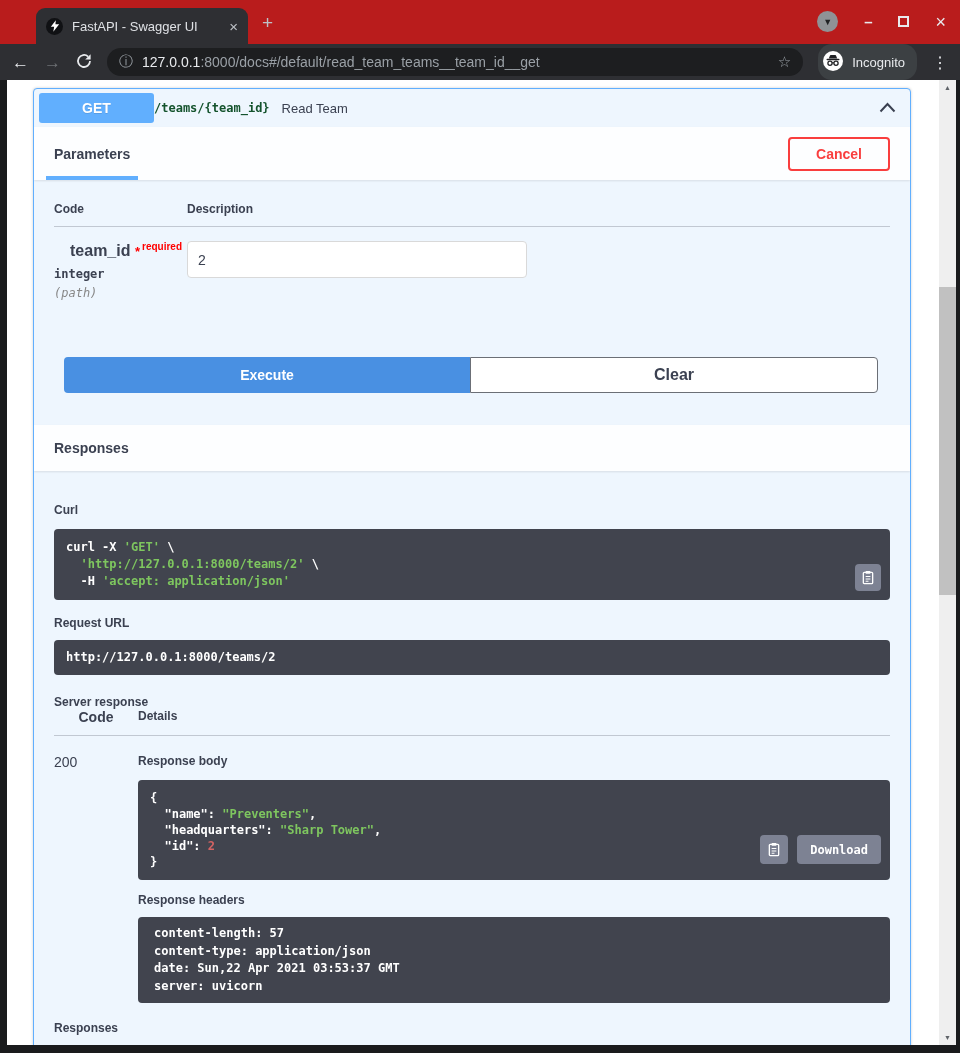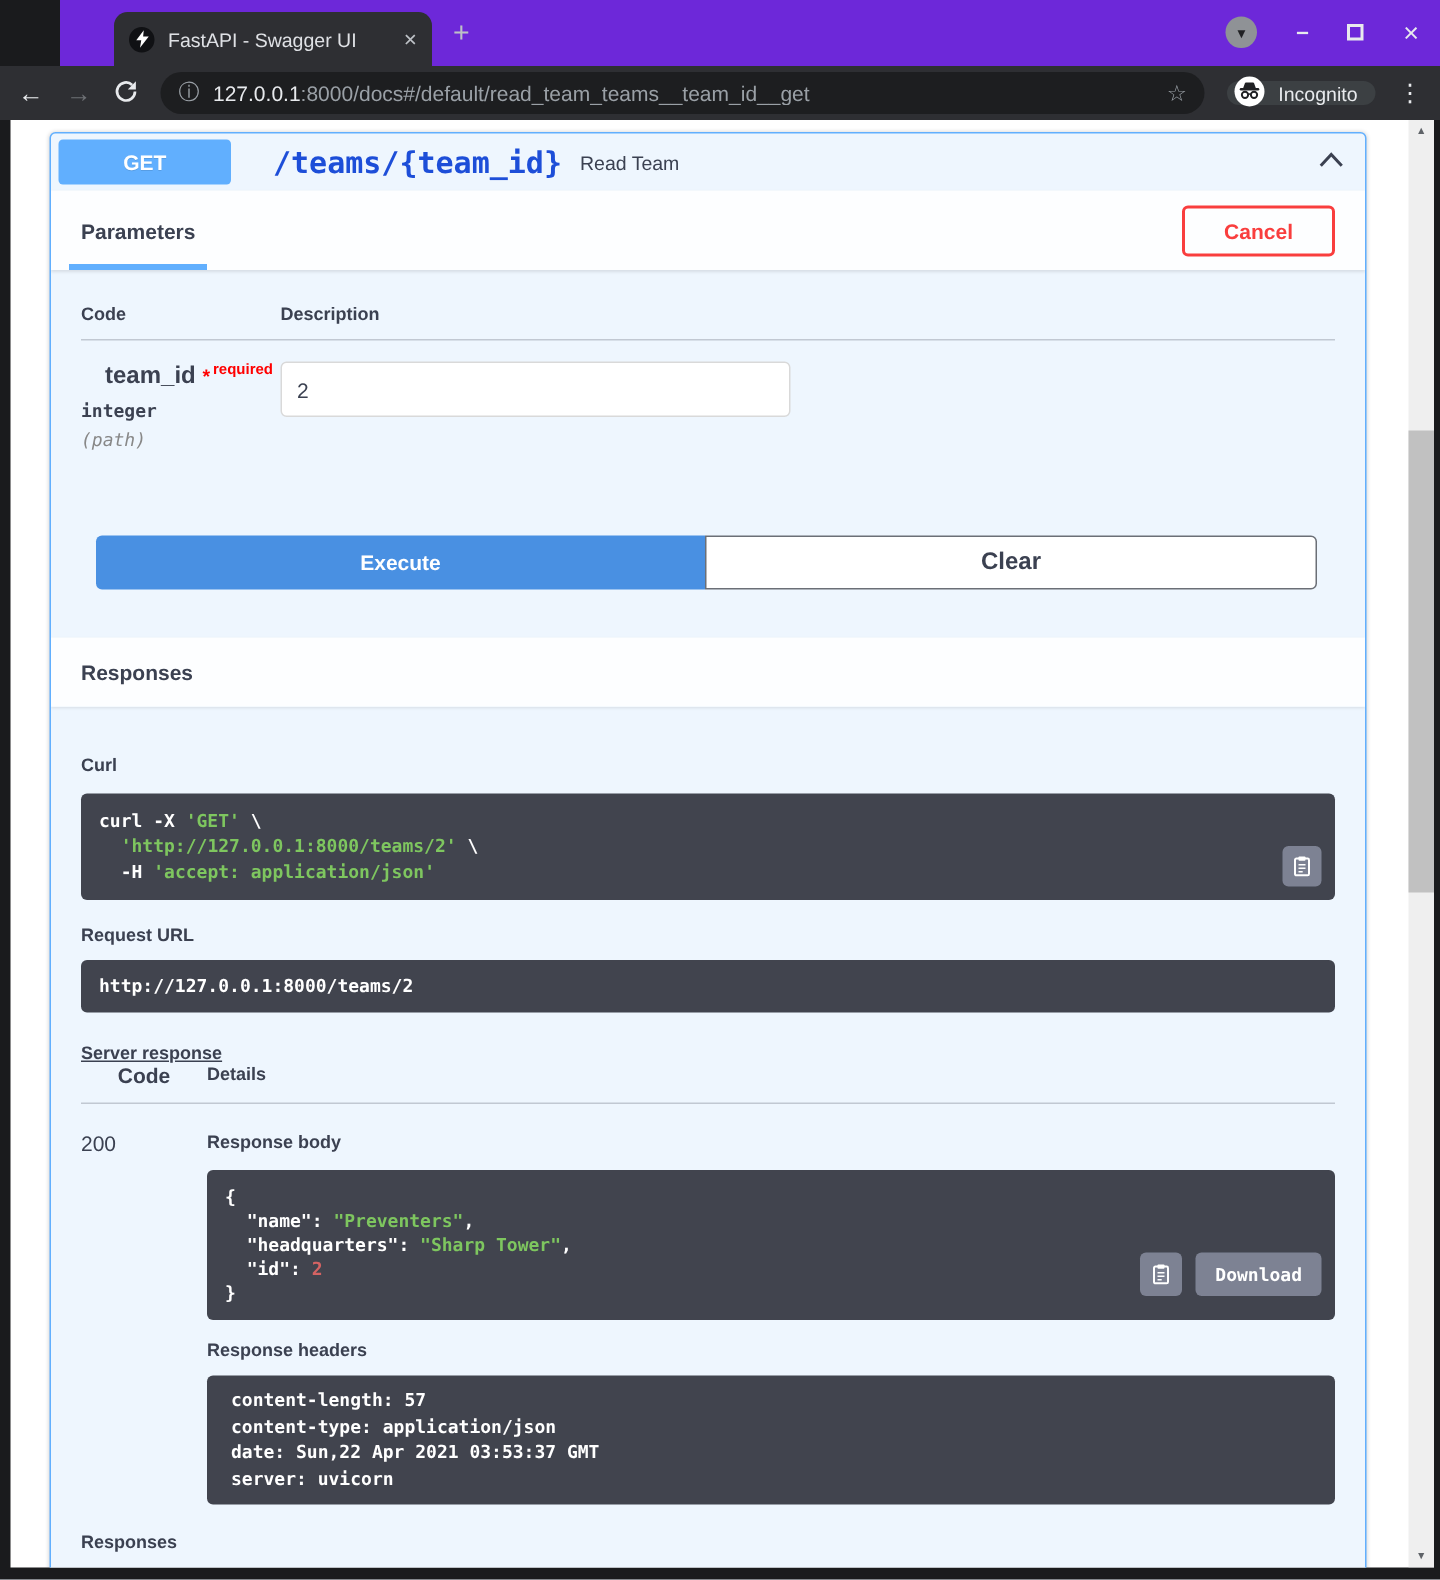--- a/index.html
+++ b/index.html
@@ -5,21 +5,21 @@
   * { margin:0; padding:0; box-sizing:border-box; }
   html,body { width:960px; height:1053px; }
   body {
     position:relative; overflow:hidden;
     background:#1a1b1d;
     font-family:"Liberation Sans", sans-serif;
   }
   .mono { font-family:"DejaVu Sans Mono","Liberation Mono",monospace; }
 
   
-  .titlebar { position:absolute; top:0; left:0; right:0; height:44px; background:#6d28d9;margin-left:40px; }
+  .titlebar { position:absolute; top:0; left:0; right:0; height:44px; background:#b91c1c; }
   .tab {
     position:absolute; left:36px; top:8px; width:212px; height:36px;
     background:#2e2f33; border-radius:9px 9px 0 0;
     display:flex; align-items:center; padding:0 10px; gap:9px;
   }
   .favicon { width:17px; height:17px; border-radius:50%; background:#101114; display:flex; align-items:center; justify-content:center; flex:none; }
   .tab-title { color:#dfe1e5; font-size:13px; flex:1; white-space:nowrap; overflow:hidden; }
   .tab-close { color:#bdc1c6; font-size:15px; line-height:1; cursor:default; }
   .new-tab { position:absolute; left:262px; top:13px; color:#bdc1c6; font-size:19px; line-height:1; }
   .win-controls { position:absolute; right:14px; top:11px; display:flex; align-items:center; gap:26px; }
@@ -37,21 +37,21 @@
   .fwd { color:#6e7175; }
   .omnibox {
     flex:1; height:28px; border-radius:14px; background:#1d1e20;
     display:flex; align-items:center; padding:0 12px; gap:9px;
     font-size:14px; color:#9aa0a6; min-width:0;
   }
   .url { white-space:nowrap; overflow:hidden; }
   .url .host { color:#e8eaed; }
   .star { margin-left:auto; font-size:15px; color:#9aa0a6; }
   .incog-chip {
-    height:16px; border-radius:14px; background:#3c4043; flex:none;
+    height:36px; border-radius:14px; background:#3c4043; flex:none;
     display:flex; align-items:center; gap:8px; padding:0 12px 0 4px;
     color:#e8eaed; font-size:13px;
   }
   .kebab { color:#e8eaed; font-size:16px; }
 
   
   .page { position:absolute; top:80px; left:7px; right:4px; bottom:8px; background:#fff; overflow:hidden; }
   .scrollbar { position:absolute; top:0; right:0; bottom:0; width:17px; background:#efefef; }
   .sb-arrow { position:absolute; left:0; width:17px; height:15px; color:#5f6368; font-size:7px; display:flex; align-items:center; justify-content:center; }
   .sb-up { top:0; } .sb-down { bottom:0; }
@@ -62,21 +62,21 @@
   .opblock {
     border:1px solid #61affe; border-radius:4px; background:#eef6fe;
     box-shadow:0 0 3px rgba(0,0,0,.19); overflow:hidden; height:1200px;
   }
   .op-summary { display:flex; align-items:center; padding:5px 14px 5px 5px; height:38px; cursor:pointer; }
   .method-badge {
     background:#61affe; color:#fff; font-weight:bold; font-size:14px;
     width:115px; text-align:center; padding:7px 0; border-radius:3px;
     text-shadow:0 1px 0 rgba(0,0,0,.1);
   }
-  .op-path { font-size:20px; font-weight:bold; color:#1d4ed8; margin-left:28px; }
+  .op-path { font-size:12px; font-weight:bold; color:#14532d; margin-left:0; }
   .op-summ-text { font-size:13px; color:#3b4151; margin-left:12px; flex:1; }
 
   .sect-header {
     background:rgba(255,255,255,.88); box-shadow:0 1px 2px rgba(0,0,0,.1);
     padding:0 20px; display:flex; align-items:center; justify-content:space-between;
     position:relative;
   }
   .param-header { height:53px; }
   .resp-header { height:46px; margin-top:32px; }
   .sect-title { font-size:14px; font-weight:bold; color:#3b4151; }
@@ -123,21 +123,21 @@
   .code-line { white-space:pre; }
   .tok-str { color:#7ec65f; font-weight:bold; }
   .tok-num { color:#d36363; font-weight:bold; }
   .copy-btn {
     position:absolute; right:9px; bottom:9px; width:26px; height:27px;
     background:#7d8293; border:none; border-radius:4px;
     display:flex; align-items:center; justify-content:center;
   }
   .urlblock { margin-top:10px; padding:9px 12px; }
   .label-gap { margin-top:16px; }
-  .srv-label { margin-top:20px;text-decoration:underline; }
+  .srv-label { margin-top:20px; }
 
   .live-head { display:flex; margin-top:0; padding-bottom:10px; border-bottom:1px solid rgba(59,65,81,.25);text-align:center; }
   .th-lg { font-size:14px; }
   .live-row { display:flex; padding-top:18px; }
   .status-code { font-size:14px; color:#3b4151; }
   .live-detail { flex:1; min-width:0; }
   .respbody-block { line-height:1.35; }
   .body-actions { position:absolute; right:9px; bottom:16px; display:flex; gap:9px; }
   .copy-btn2 { position:static; width:28px; height:29px; background:#7d8293; border:none; border-radius:4px; display:flex; align-items:center; justify-content:center; }
   .btn-download {

